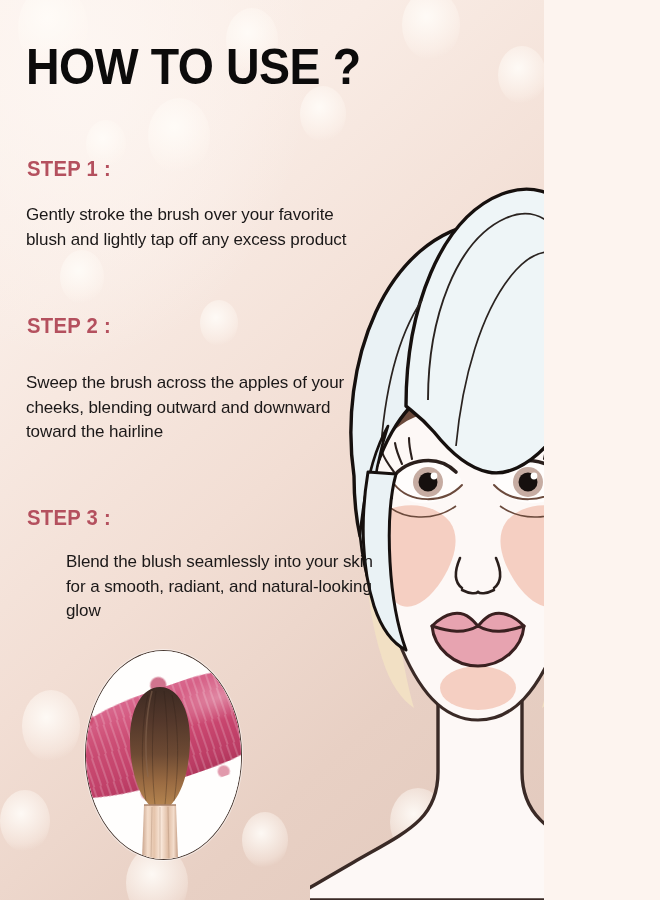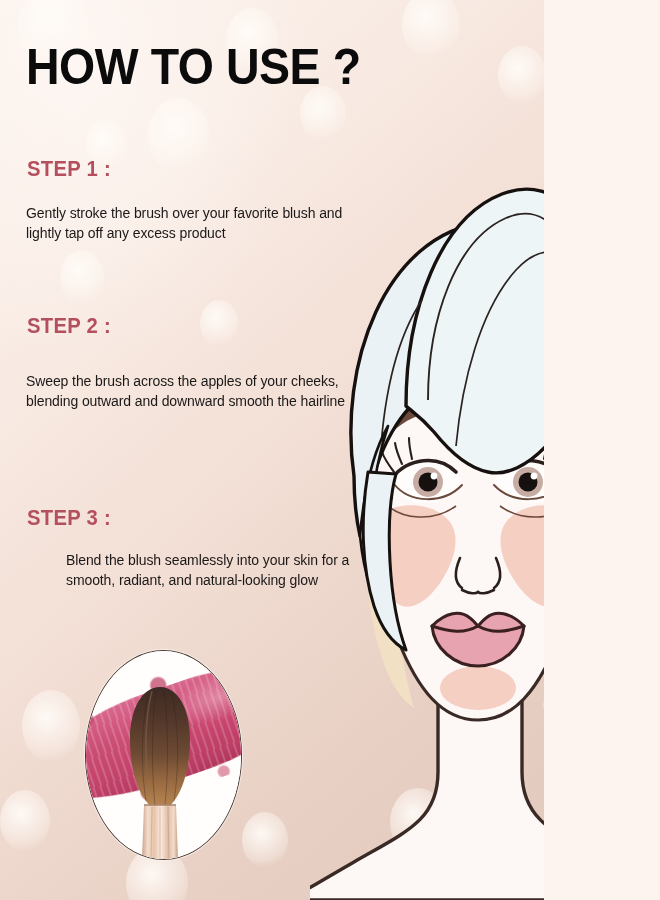--- a/index.html
+++ b/index.html
@@ -29,21 +29,21 @@
   }
   .step-head{
     position:absolute;left:27px;
     font-size:22px;font-weight:700;letter-spacing:.3px;
     color:#b4505e;
     transform:scaleX(.92);transform-origin:left top;
     white-space:nowrap;
   }
   .step-body{
     position:absolute;left:26px;
-    font-size:14px;line-height:1.45;
+    font-size:17px;line-height:1.45;
     color:#1b1818;font-weight:400;
     letter-spacing:-0.1px;
     width:330px;
   }
   #s1h{top:156px;} #s1b{top:203px;}
   #s2h{top:313px;} #s2b{top:371px;}
   #s3h{top:505px;} #s3b{top:550px;margin-left:40px;}
   
   #oval{
     position:absolute;left:85px;top:650px;width:155px;height:208px;
@@ -237,21 +237,21 @@
       </g>
     </svg>
   </div>
 
   <div id="title">HOW TO USE ?</div>
 
   <div class="step-head" id="s1h">STEP 1 :</div>
   <div class="step-body" id="s1b">Gently stroke the brush over your favorite blush and lightly tap off any excess product</div>
 
   <div class="step-head" id="s2h">STEP 2 :</div>
-  <div class="step-body" id="s2b">Sweep the brush across the apples of your cheeks, blending outward and downward smooth the hairline</div>
+  <div class="step-body" id="s2b">Sweep the brush across the apples of your cheeks, blending outward and downward toward the hairline</div>
 
   <div class="step-head" id="s3h">STEP 3 :</div>
   <div class="step-body" id="s3b">Blend the blush seamlessly into your skin for a smooth, radiant, and natural-looking glow</div>
 
   <div id="oval">
     <div class="white"></div>
     <div class="smear"></div>
     <svg viewBox="0 0 155 208" xmlns="http://www.w3.org/2000/svg">
       <defs>
         <linearGradient id="bristle" x1="0" y1="0" x2="0" y2="1">

